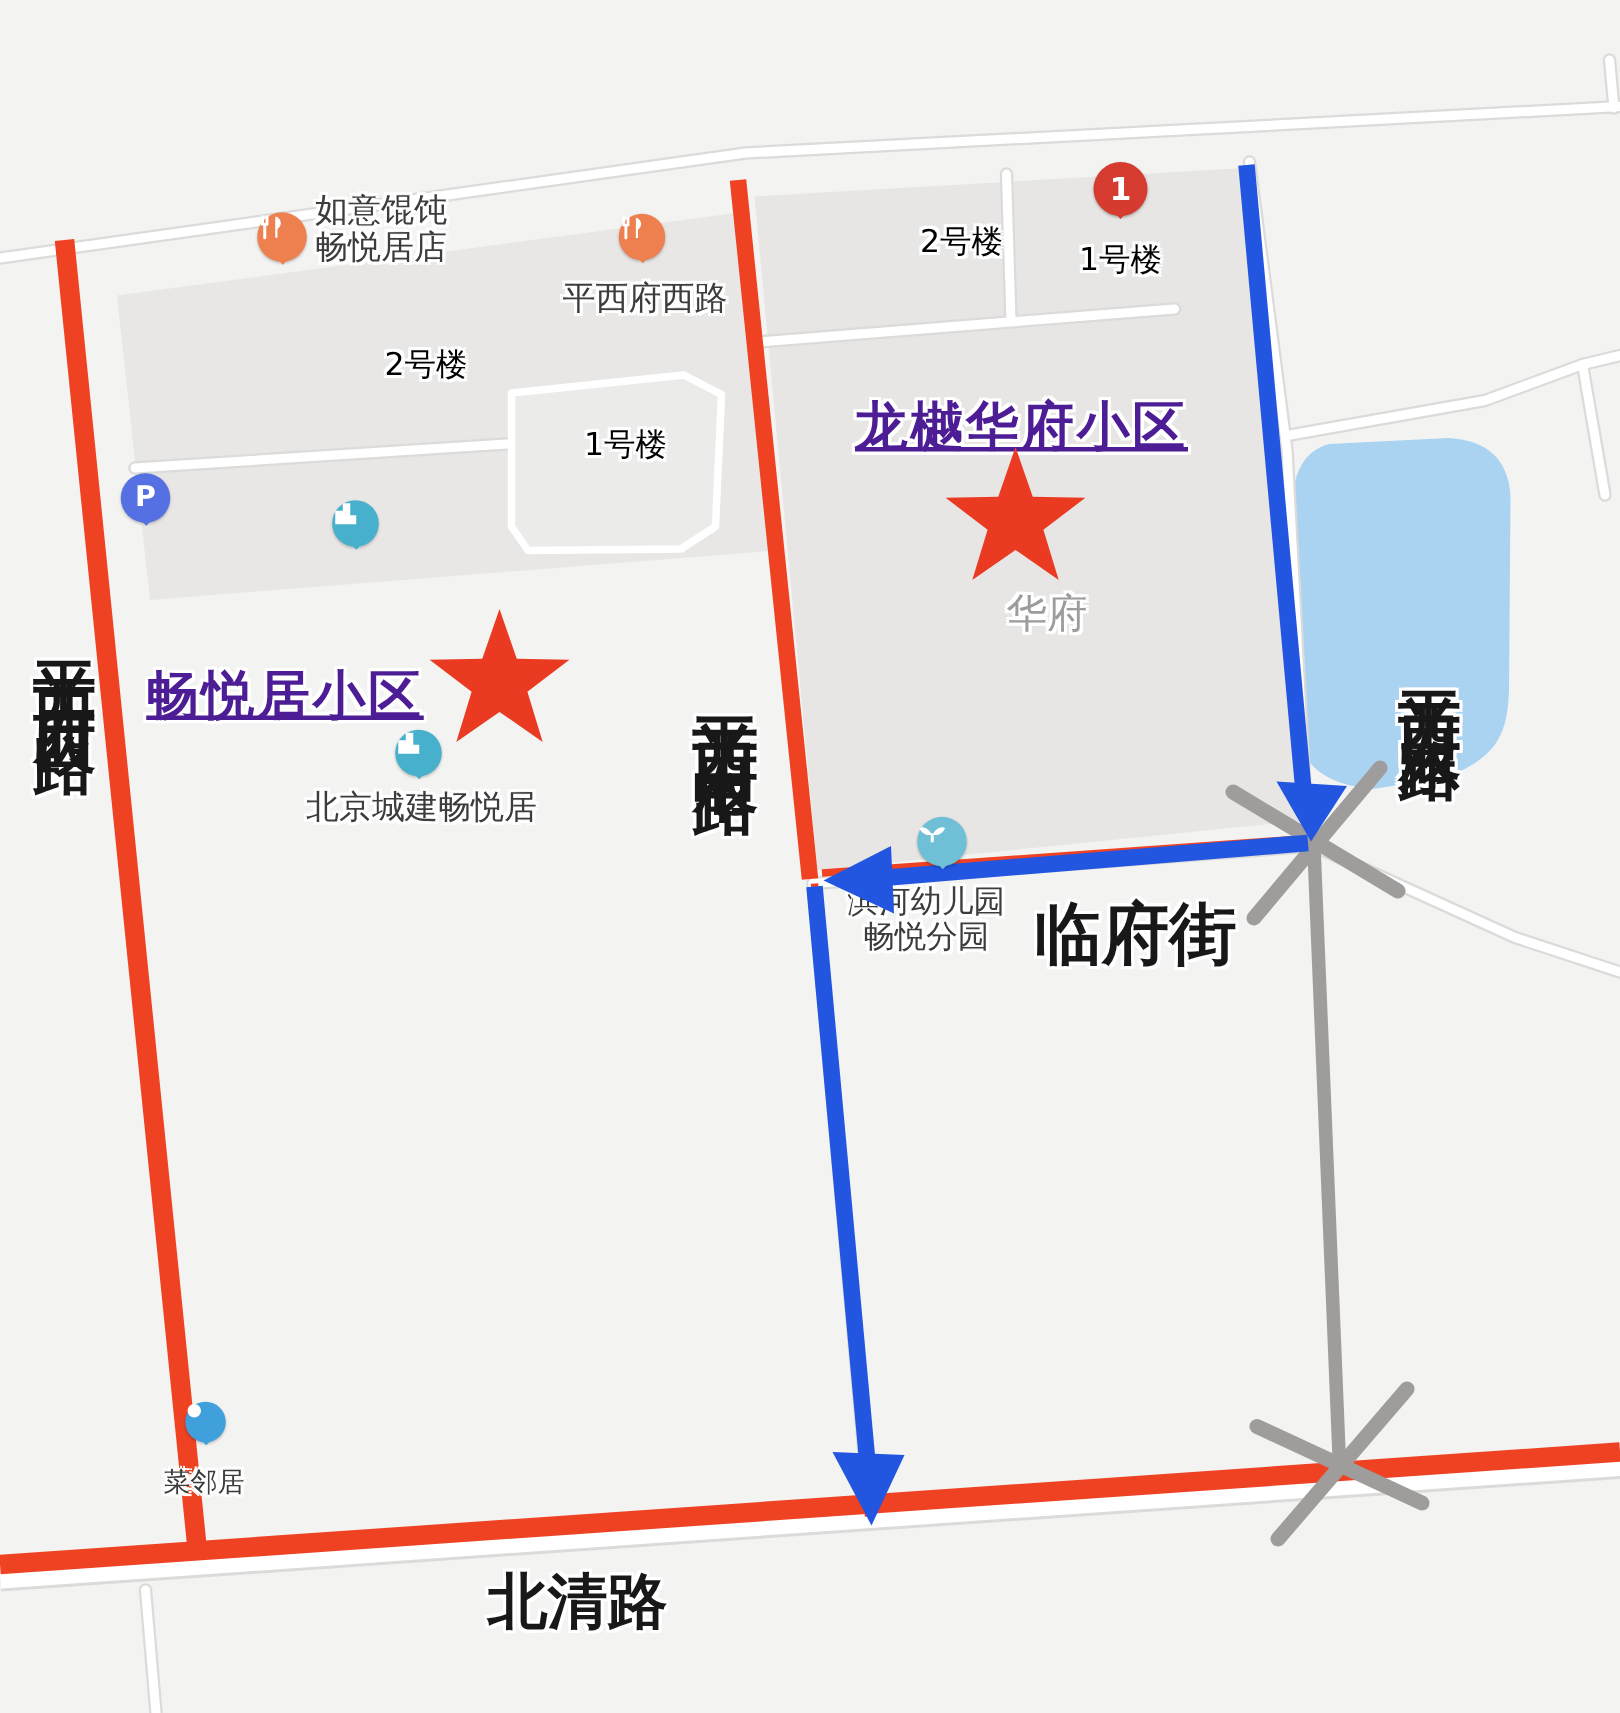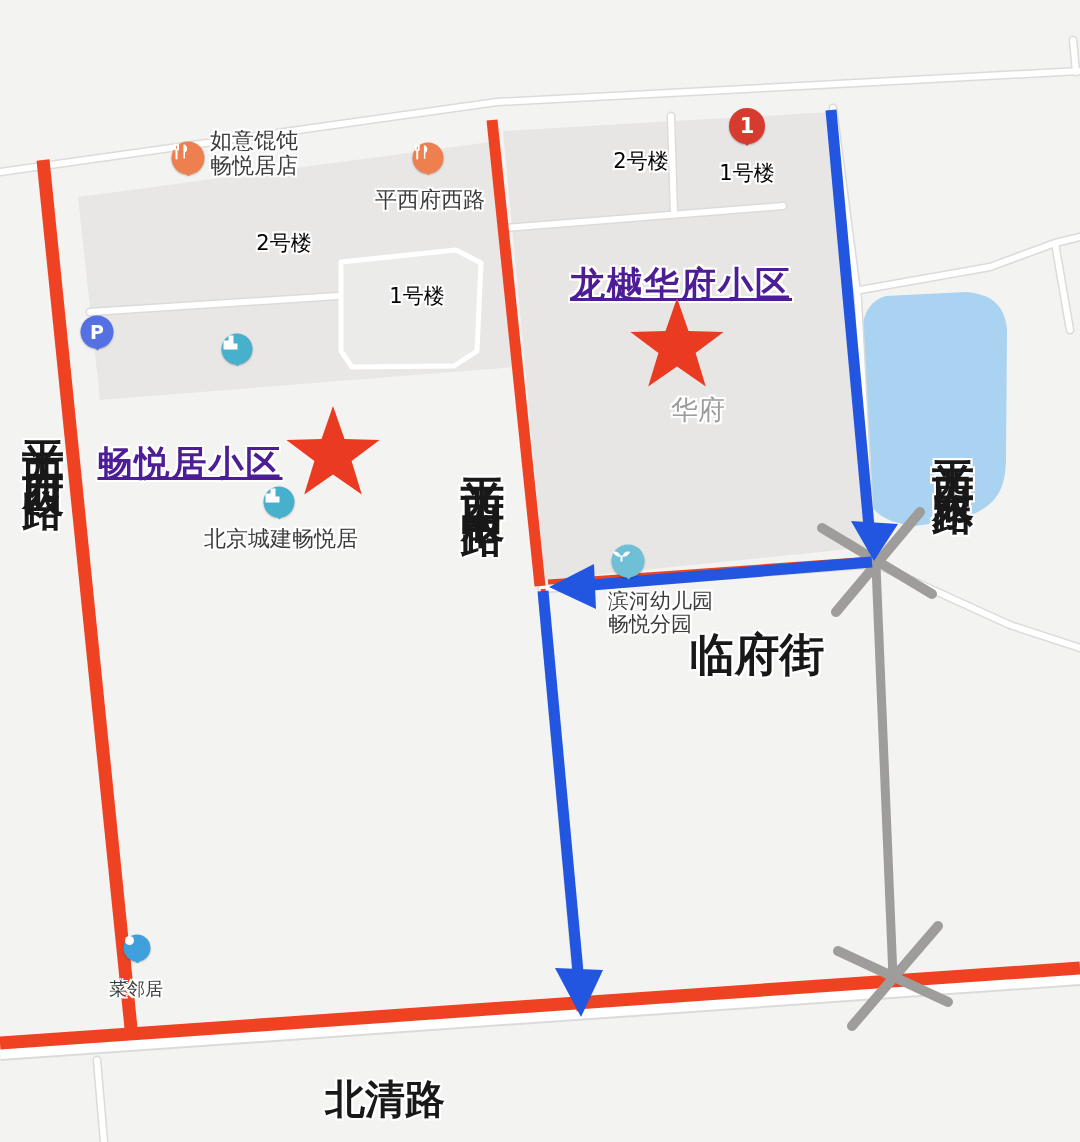--- a/index.html
+++ b/index.html
@@ -20,21 +20,21 @@
       -2px -2px 0 #fff,2px -2px 0 #fff,-2px 2px 0 #fff,2px 2px 0 #fff;
   }
   .abs{position:absolute;}
   .ctr{transform:translate(-50%,-50%);}
   .ctr-x{transform:translateX(-50%);}
 
   .road-label-v{
     writing-mode:vertical-rl;text-orientation:upright;
     font-weight:600;color:#181818;line-height:1;white-space:nowrap;
   }
-  .road-label-h{font-weight:600;color:#181818;white-space:nowrap;margin-top:32px;}
+  .road-label-h{font-weight:600;color:#181818;white-space:nowrap;}
   .community-label{font-weight:700;color:#4c1d95;white-space:nowrap;letter-spacing:2px;text-decoration:underline;}
   .poi-label{font-size:22px;color:#3c3c3c;font-weight:500;line-height:25px;white-space:nowrap;}
   .gray-label{color:#9c9c9c;font-weight:500;white-space:nowrap;}
   .bldg-label{color:#000000;font-size:21px;font-weight:500;white-space:nowrap;}
 
   .pin{
     position:absolute;border-radius:50%;
     display:flex;align-items:center;justify-content:center;
     box-shadow:0 1px 2px rgba(0,0,0,.25);
   }
@@ -139,21 +139,21 @@
     <div class="abs bldg-label halo ctr-x" style="left:641px;top:147px;">2号楼</div>
     <div class="abs bldg-label halo ctr-x" style="left:747px;top:159px;">1号楼</div>
 
     <div class="abs poi-label halo" style="left:210px;top:128px;">
       <div>如意馄饨</div>
       <div>畅悦居店</div>
     </div>
     <div class="abs poi-label halo ctr-x" style="left:430px;top:187px;">平西府西路</div>
     <div class="abs poi-label halo ctr-x" style="left:281px;top:526px;">北京城建畅悦居</div>
     <div class="abs poi-label halo ctr-x" style="left:136px;top:976px;font-size:18px;">菜邻居</div>
-    <div class="abs poi-label halo" style="left:565px;top:590px;font-size:21px;line-height:23px;margin-left:43px;">
+    <div class="abs poi-label halo" style="left:565px;top:590px;font-size:21px;line-height:23px;text-align:center;">
       <div>滨河幼儿园</div>
       <div>畅悦分园</div>
     </div>
 
     <div class="abs gray-label halo" style="left:610px;top:394px;font-size:27px;line-height:31px;text-align:center;width:176px;">
       <div>华府</div>
     </div>
   </div>
 
   <svg class="layer-route" width="1080" height="1142" viewBox="0 0 1080 1142">

